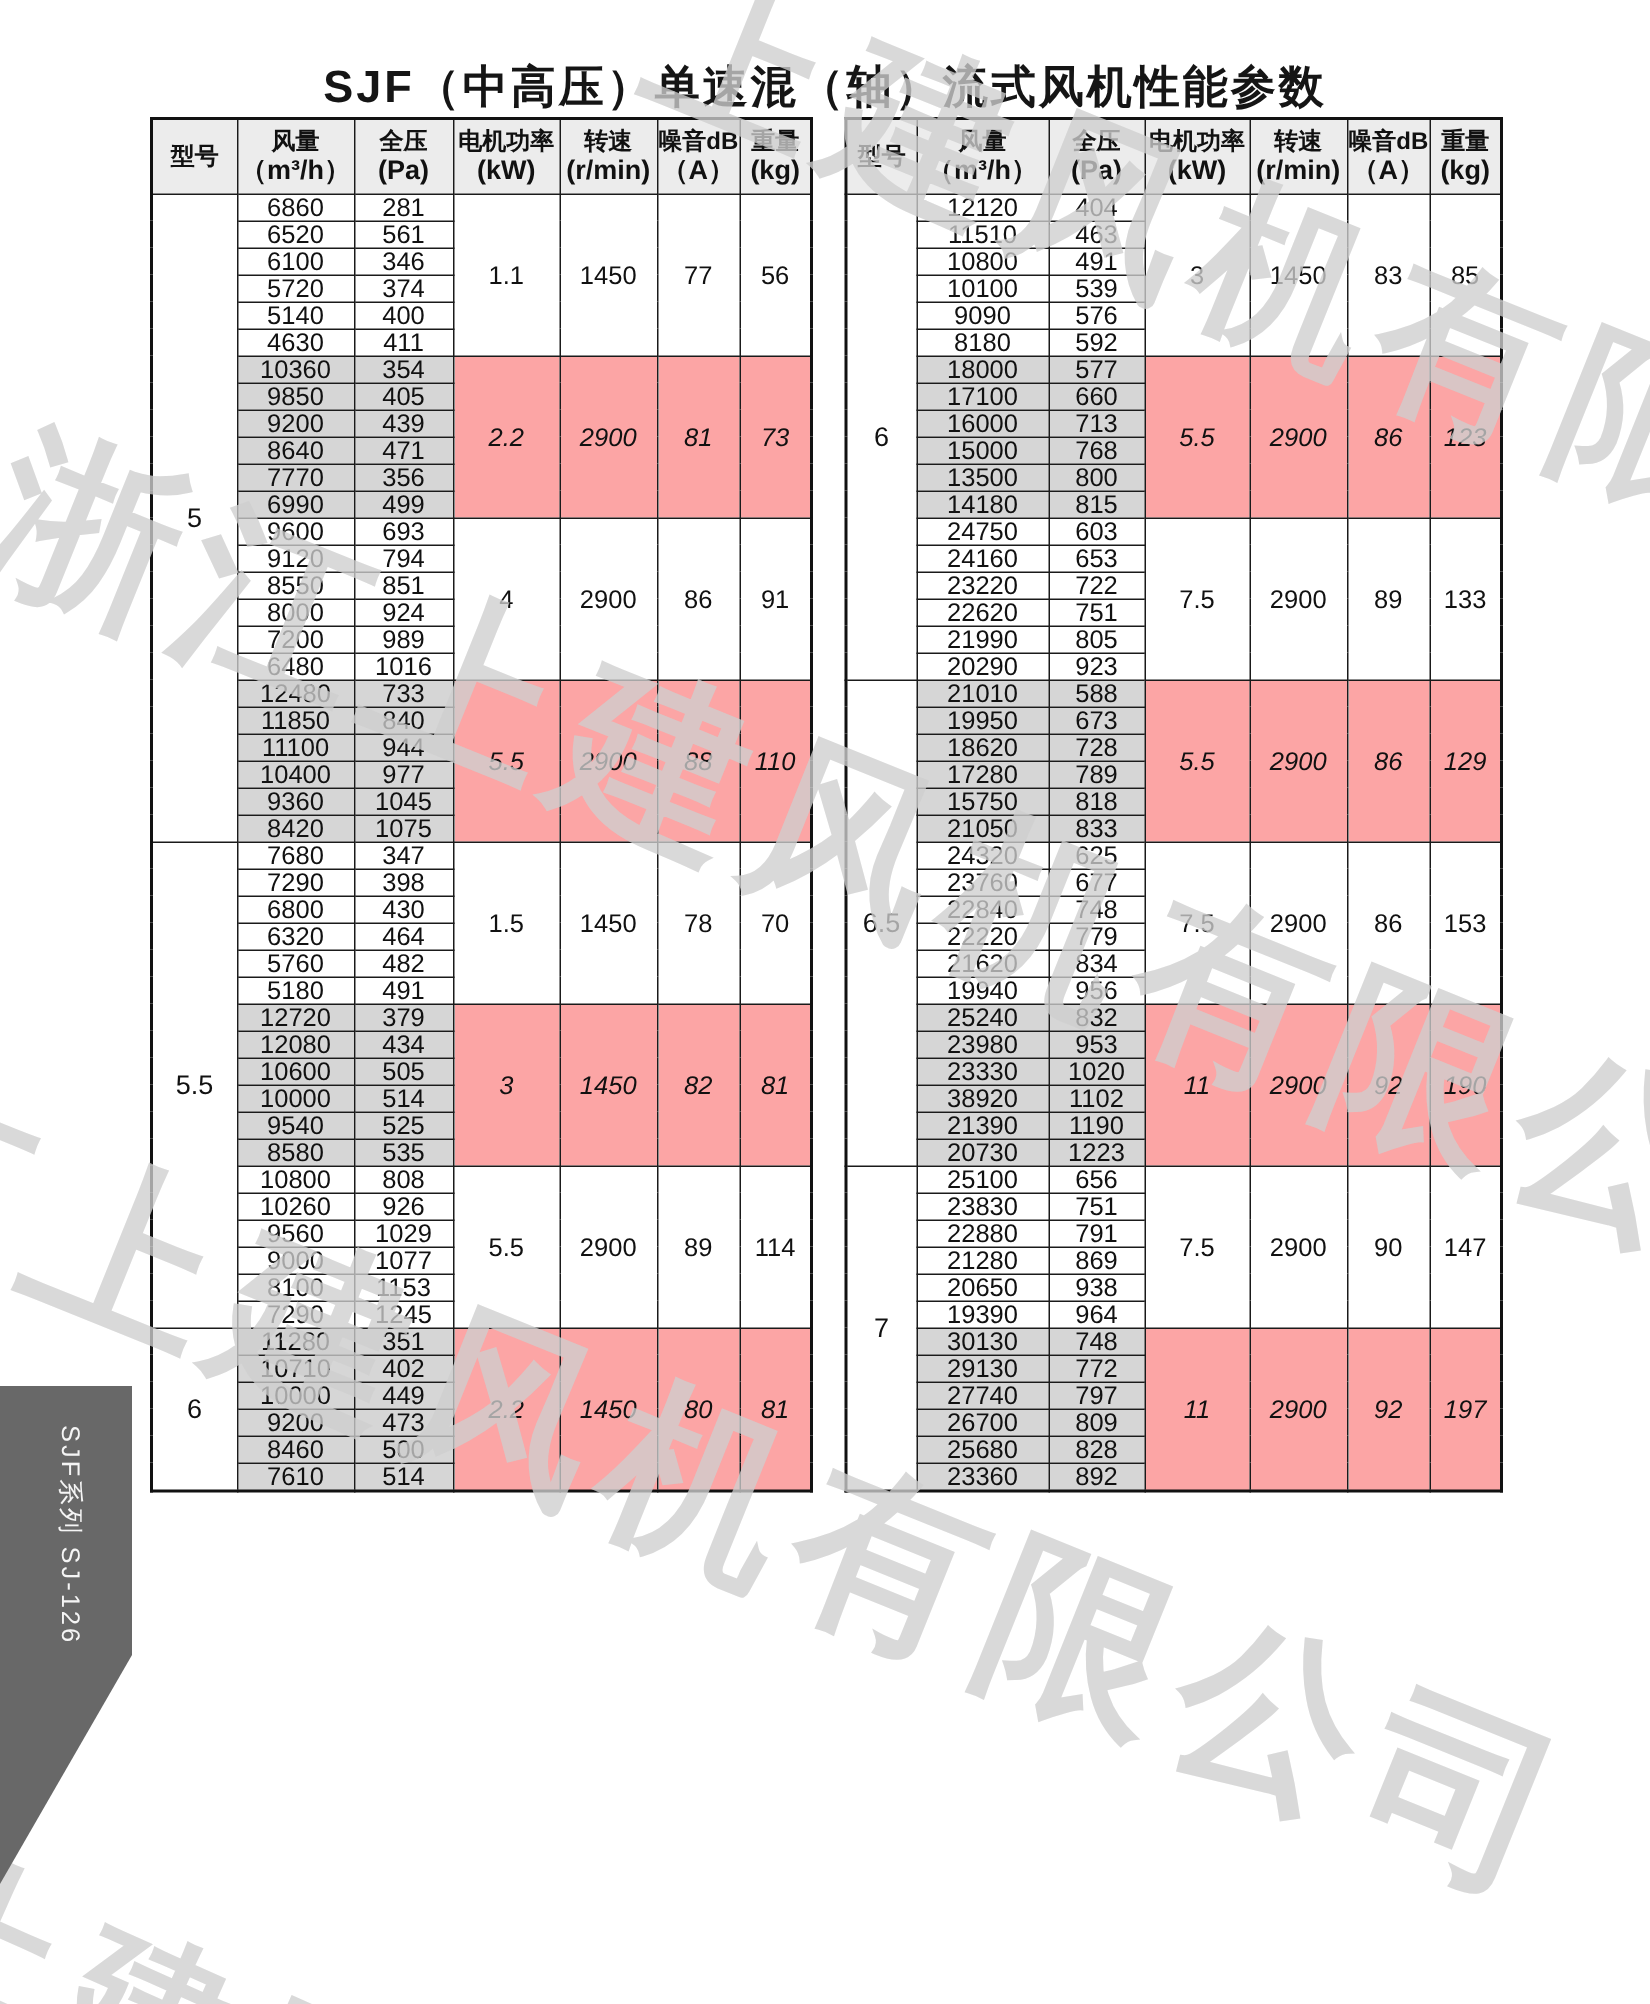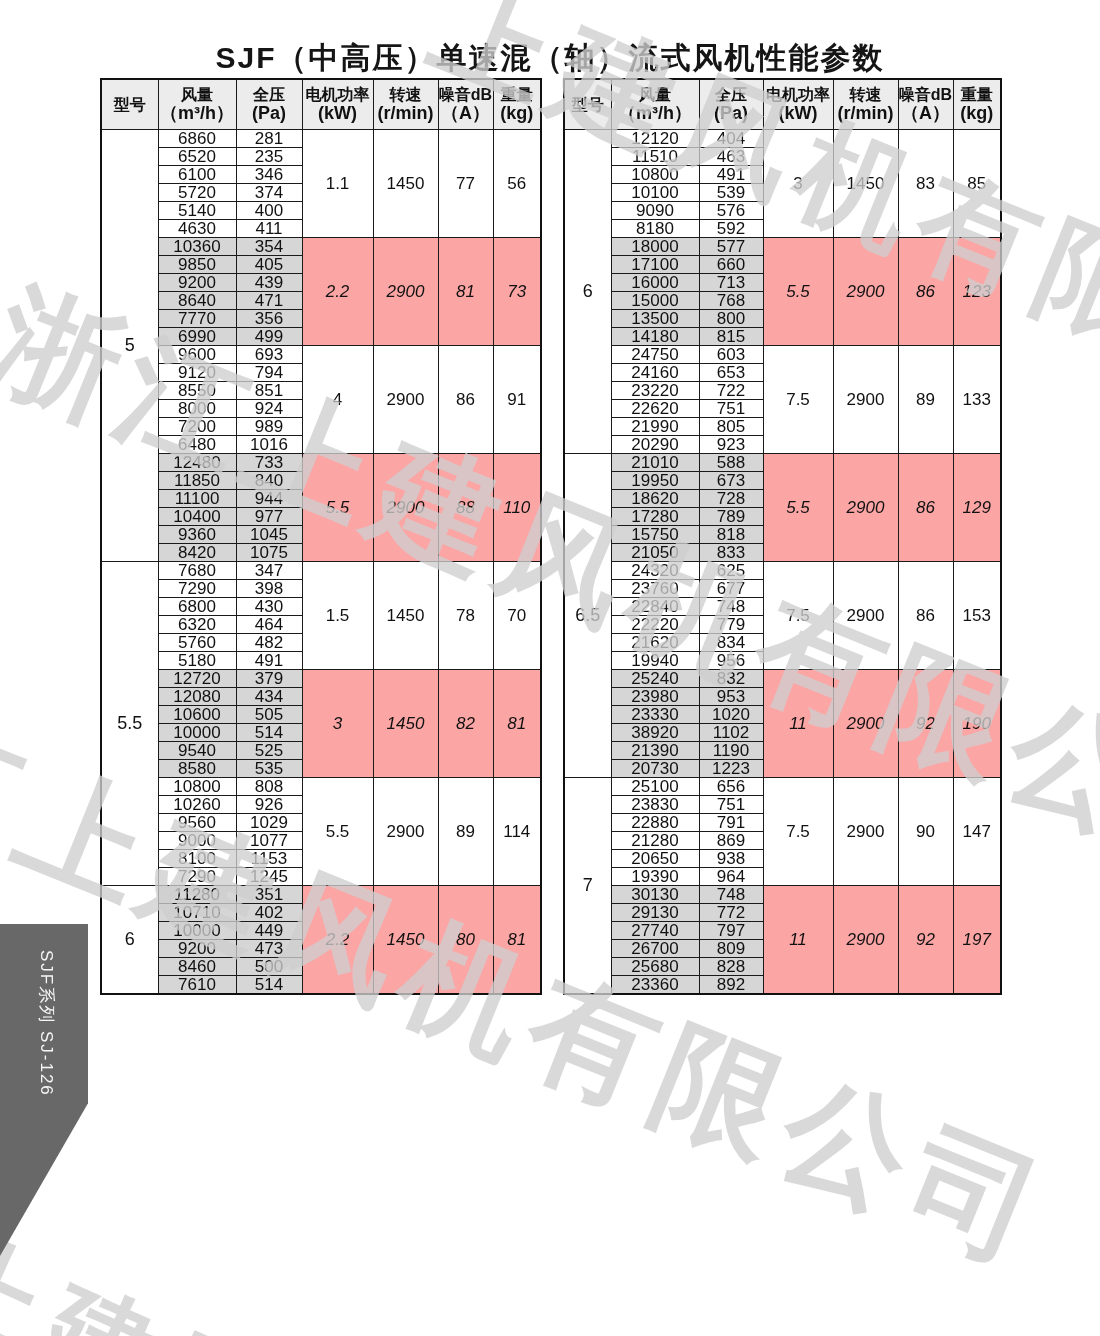--- a/index.html
+++ b/index.html
@@ -110,21 +110,21 @@
             <td class="model-cell" rowspan="24">5</td>
             <td class="band num">6860</td>
             <td class="band num">281</td>
             <td class="merged" rowspan="6">1.1</td>
             <td class="merged" rowspan="6">1450</td>
             <td class="merged" rowspan="6">77</td>
             <td class="merged" rowspan="6">56</td>
           </tr>
           <tr>
             <td class="band num">6520</td>
-            <td class="band num">235</td>
+            <td class="band num">561</td>
           </tr>
           <tr>
             <td class="band num">6100</td>
             <td class="band num">346</td>
           </tr>
           <tr>
             <td class="band num">5720</td>
             <td class="band num">374</td>
           </tr>
           <tr>

